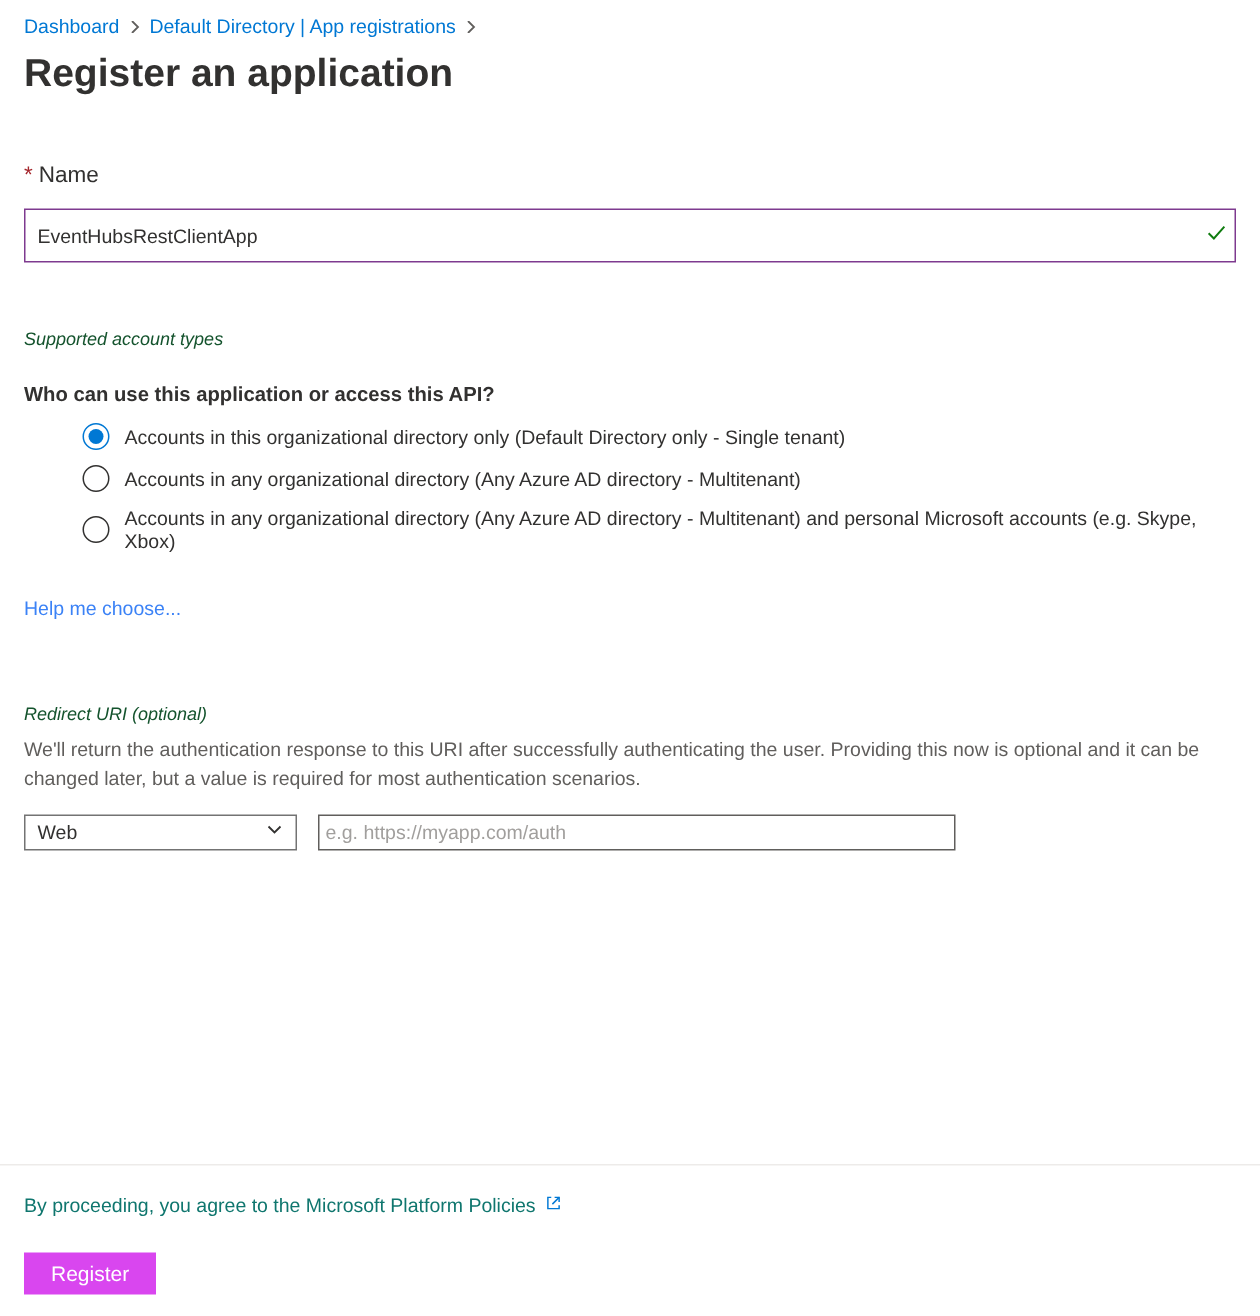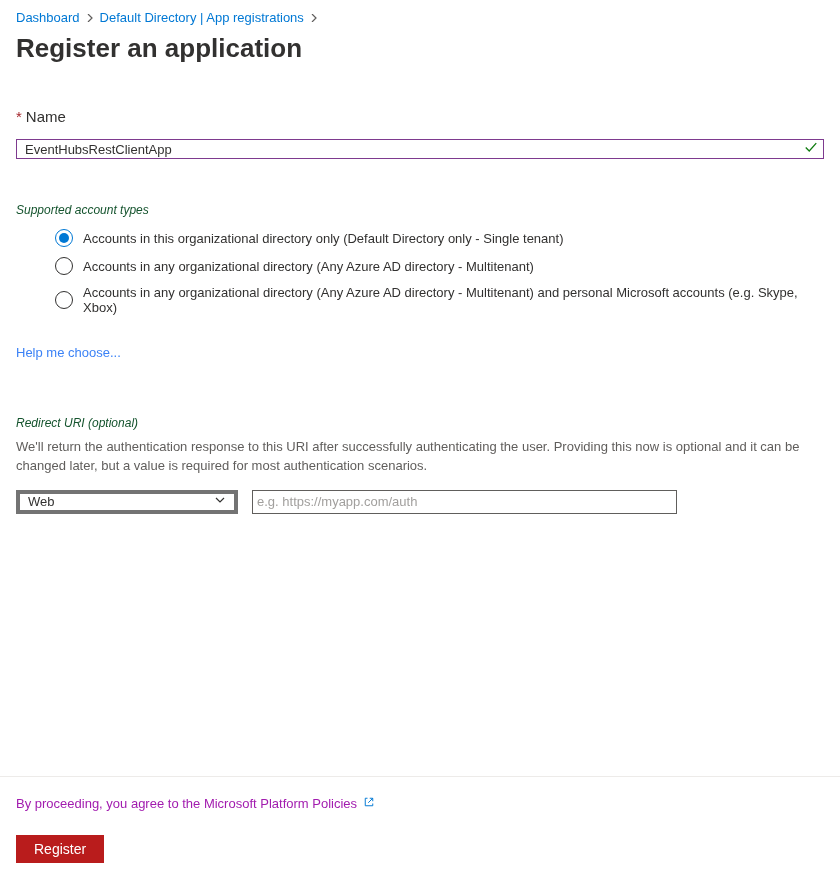--- a/index.html
+++ b/index.html
@@ -44,21 +44,21 @@
     color: #605e5c;
     margin-top: 8px;
     line-height: 1.45;
   }
   .input-wrap {
     margin-top: 14px;
     position: relative;
   }
   .name-input {
     width: 100%;
-    height: 20px;
+    height: 36px;
     border: 1px solid #7e3a8f;
     padding: 2px 28px 2px 8px;
     font-size: 13px;
     font-family: inherit;
     outline: none;
     color: #323130;
   }
   .check-icon {
     position: absolute;
     right: 6px;
@@ -113,23 +113,23 @@
     font-size: 13px;
     text-decoration: none;
     cursor: pointer;
   }
   .uri-row {
     display: flex;
     gap: 14px;
     margin-top: 14px;
   }
   .select {
-    width: 222px;
+    width: 182px;
     height: 24px;
-    border: 4px solid #737373;
+    border: 1px solid #737373;
     display: flex;
     align-items: center;
     justify-content: space-between;
     padding: 0 8px;
     font-size: 13px;
     cursor: pointer;
     background: #fff;
   }
   .select .chev { color: #323130; }
   .uri-input {
@@ -143,33 +143,33 @@
   }
   .uri-input::placeholder { color: #a19f9d; }
   .footer {
     position: absolute;
     left: 0; right: 0;
     bottom: 14px;
     border-top: 1px solid #edebe9;
     padding: 18px 16px 0 16px;
   }
   .policy-link {
-    color: #a21caf;
+    color: #0f766e;
     font-size: 13px;
     text-decoration: none;
     cursor: pointer;
     display: inline-flex;
     align-items: center;
     gap: 6px;
   }
   .ext-icon { color: #0078d4; }
   .register-btn {
     display: block;
     margin-top: 24px;
-    background: #b91c1c;
+    background: #d946ef;
     color: #ffffff;
     border: none;
     font-size: 14px;
     font-family: inherit;
     padding: 6px 18px;
     cursor: pointer;
   }
 </style>
 </head>
 <body>
@@ -202,20 +202,21 @@
       <span class="check-icon">
         <svg width="14" height="14" viewBox="0 0 16 16">
             <path d="M2 8 L6 12 L14 3" fill="none" stroke="#107c10" stroke-width="1.5"></path>
           </svg>
       </span>
     </div>
   </div>
 
   <div class="section">
     <div class="subheading">Supported account types</div>
+    <div class="bold-q">Who can use this application or access this API?</div>
     <div class="radios">
       <label class="radio-row selected">
         <span class="radio-outer">
             <span class="radio-inner"></span>
           </span>
         <span class="radio-label">Accounts in this organizational directory only (Default Directory only - Single tenant)</span>
       </label>
       <label class="radio-row">
         <span class="radio-outer"></span>
         <span class="radio-label">Accounts in any organizational directory (Any Azure AD directory - Multitenant)</span>

